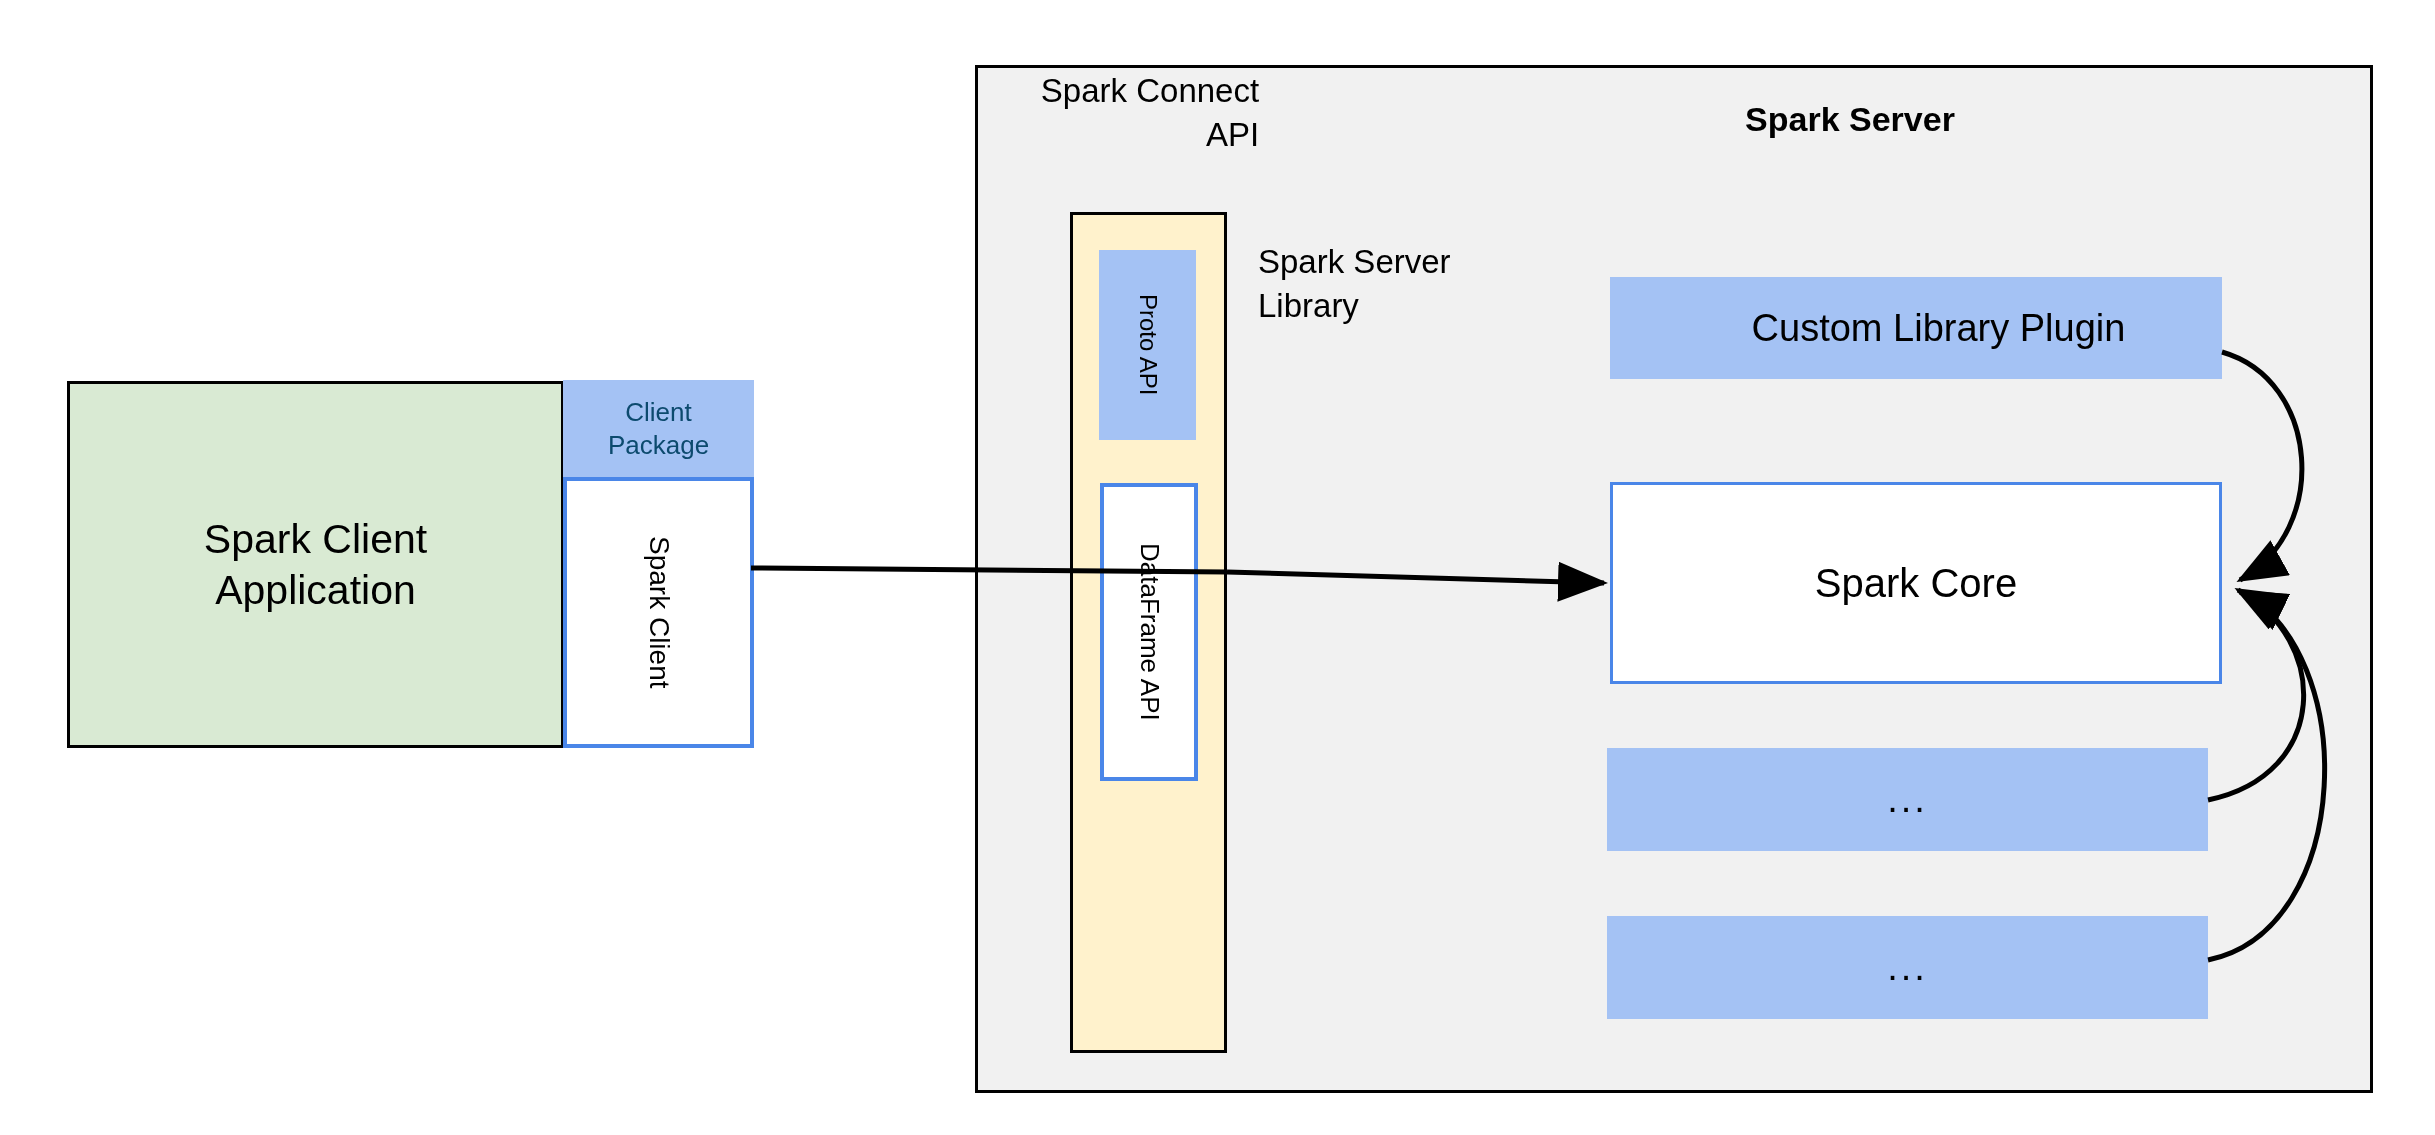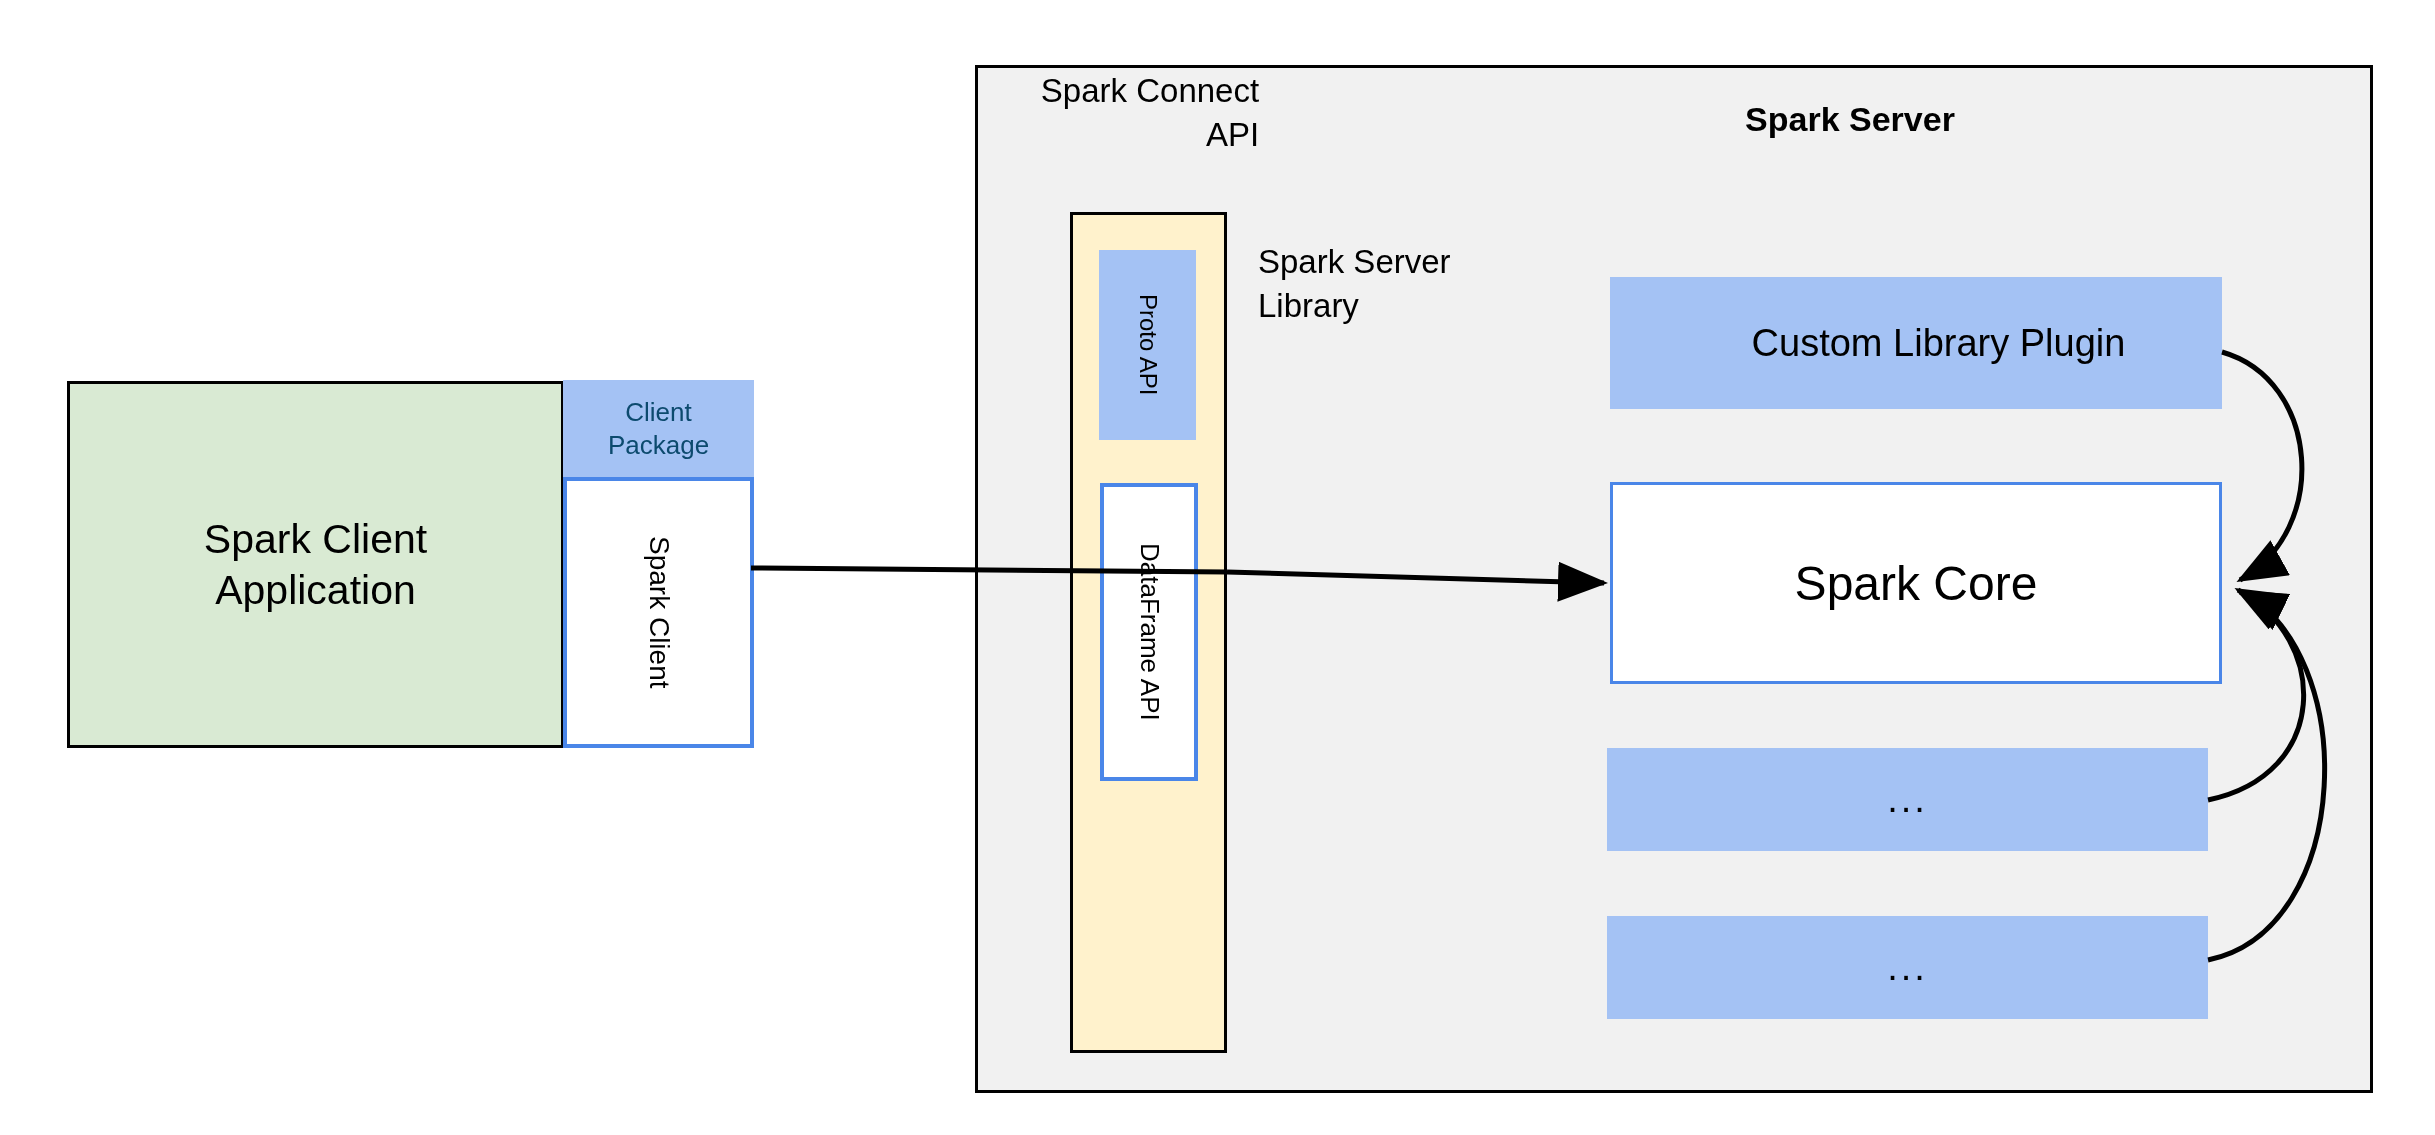--- a/index.html
+++ b/index.html
@@ -108,33 +108,33 @@
     display: flex; align-items: center; justify-content: center;
   }
   #dataframe-api .vlabel {
     font-size: 26px; color: #000;
     writing-mode: vertical-rl; text-orientation: mixed;
     white-space: nowrap;
   }
 
   
   #custom-library-plugin {
-    left: 1610px; top: 277px; width: 612px; height: 132px;
+    left: 1610px; top: 277px; width: 612px; height: 102px;
     background: #a4c2f4;
     display: flex; align-items: center; justify-content: center; padding-left: 45px;
   }
   #custom-library-plugin .label { font-size: 38px; color: #000; }
 
   #spark-core {
     left: 1610px; top: 482px; width: 612px; height: 202px;
     background: #ffffff;
     border: 3px solid #4a86e8;
     display: flex; align-items: center; justify-content: center;
   }
-  #spark-core .label { font-size: 48px; color: #000; }
+  #spark-core .label { font-size: 40px; color: #000; }
 
   #ellipsis-one {
     left: 1607px; top: 748px; width: 601px; height: 103px;
     background: #a4c2f4;
     display: flex; align-items: center; justify-content: center;
   }
   #ellipsis-two {
     left: 1607px; top: 916px; width: 601px; height: 103px;
     background: #a4c2f4;
     display: flex; align-items: center; justify-content: center;

